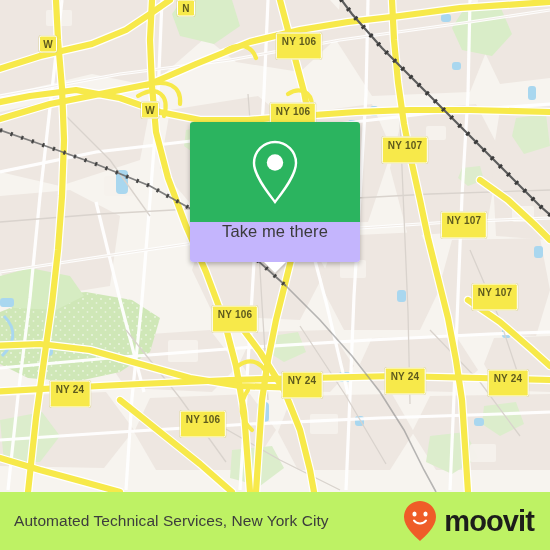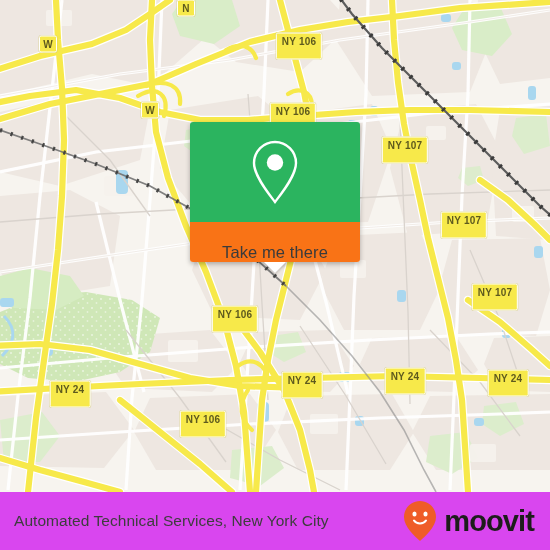--- a/index.html
+++ b/index.html
@@ -88,24 +88,24 @@
     height: 100px;
     background: #2bb45f;
     border-radius: 3px 3px 0 0;
     display: flex;
     align-items: center;
     justify-content: center;
   }
   #poi-card-bottom {
     position: relative;
     height: 40px;
-    background: #f97316;
+    background: #c4b5fd;
     border-radius: 0 0 3px 3px;
     display: flex;
-    align-items: flex-end;
+    align-items: flex-start;
     justify-content: center;
   }
   #poi-card-bottom .label {
     color: #3b3b3b;
     font-family: "Liberation Sans", sans-serif;
     font-size: 16.5px;
     letter-spacing: 0.1px;
   }
   #card-tail {
     position: absolute;
@@ -120,21 +120,21 @@
     filter: drop-shadow(0 2px 1px rgba(0,0,0,0.16));
   }
 
   
   #footer {
     position: absolute;
     left: 0;
     top: 492px;
     width: 550px;
     height: 58px;
-    background: #d946ef;
+    background: #bef264;
     overflow: hidden;
   }
   #footer-content {
     position: relative;
     width: 550px;
     height: 58px;
     display: flex;
     align-items: center;
     justify-content: space-between;
     padding: 0 16px 0 14px;

